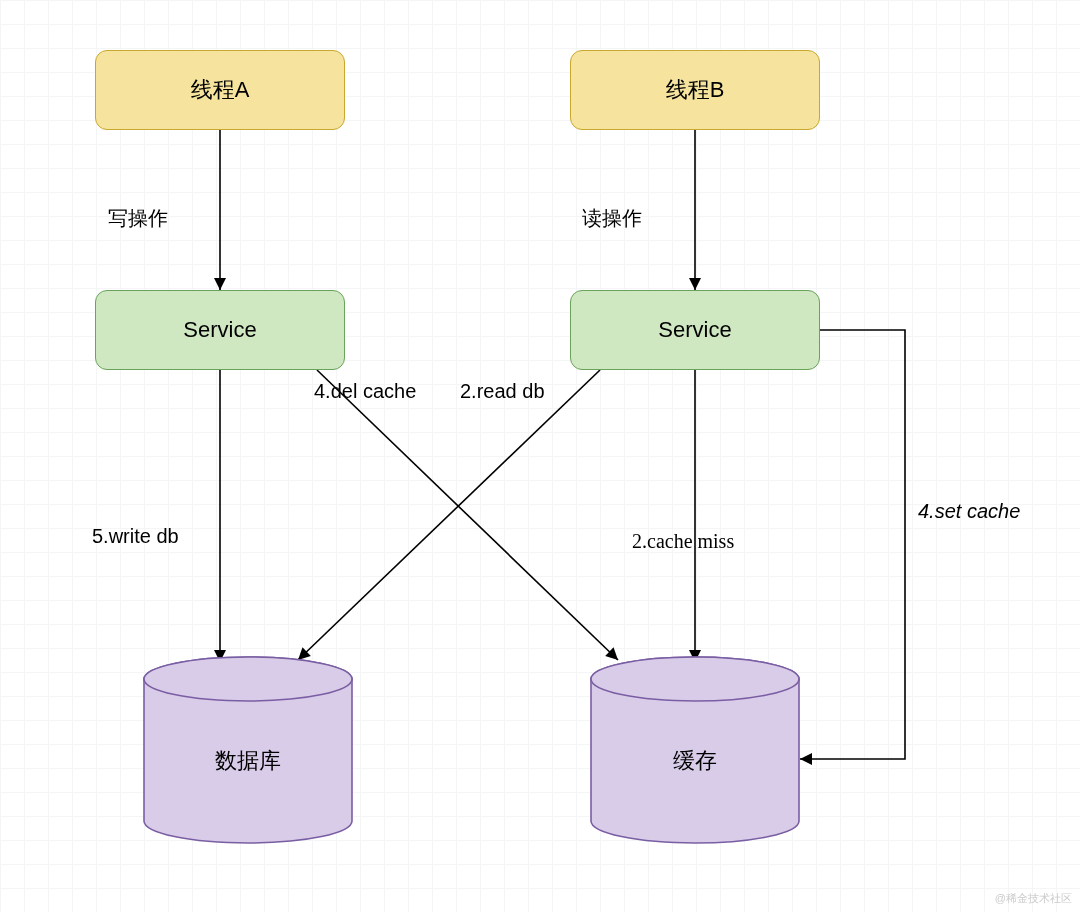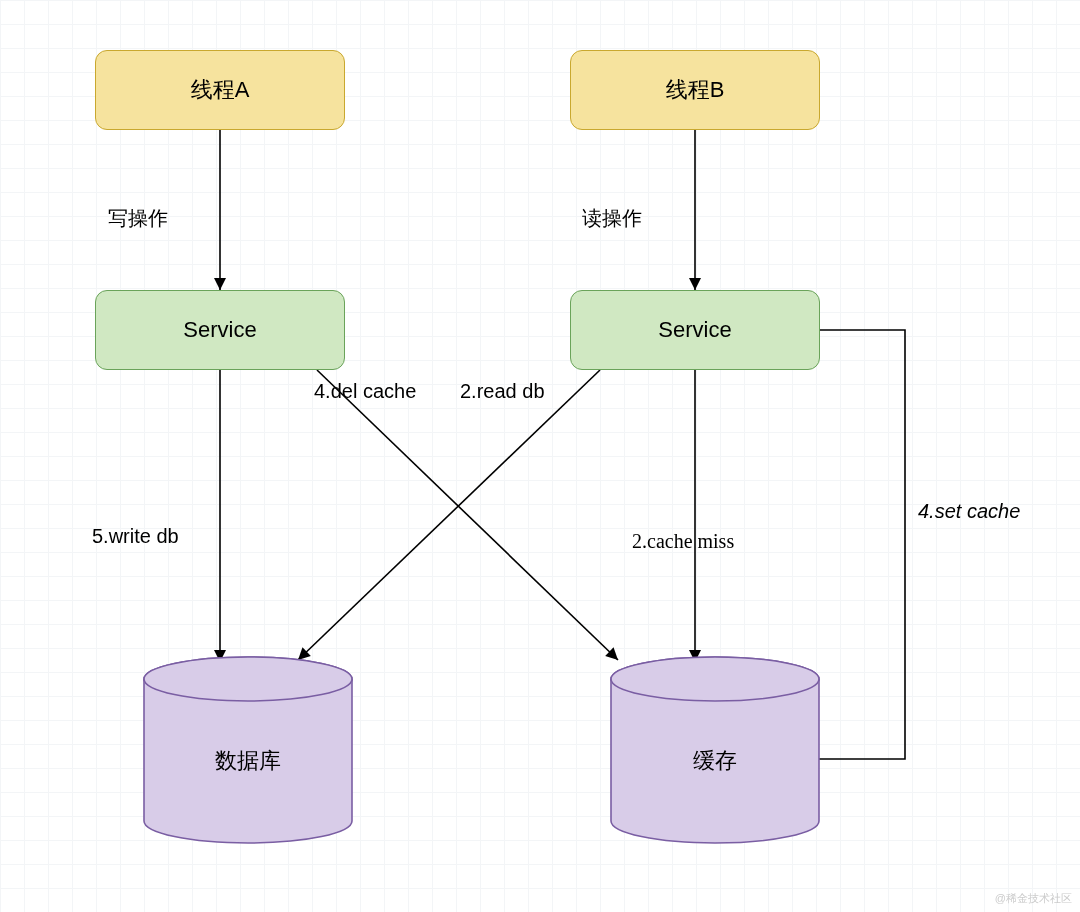--- a/index.html
+++ b/index.html
@@ -101,21 +101,21 @@
 
   <div class="cyl" style="left:115px; top:655px; width:210px; height:190px;margin-left:28px;">
     <svg width="210" height="190">
       <ellipse cx="105" cy="24" rx="104" ry="22" fill="#d8cce8" stroke="#7a5ea3" stroke-width="1.6"></ellipse>
       <path d="M1,24 L1,166 A104,22 0 0 0 209,166 L209,24" fill="#d8cce8" stroke="#7a5ea3" stroke-width="1.6"></path>
       <ellipse cx="105" cy="24" rx="104" ry="22" fill="#d8cce8" stroke="#7a5ea3" stroke-width="1.6"></ellipse>
     </svg>
     <span class="label">数据库</span>
   </div>
 
-  <div class="cyl" style="left:610px; top:655px; width:210px; height:190px;">
+  <div class="cyl" style="left:590px; top:655px; width:210px; height:190px;">
     <svg width="210" height="190">
       <ellipse cx="105" cy="24" rx="104" ry="22" fill="#d8cce8" stroke="#7a5ea3" stroke-width="1.6"></ellipse>
       <path d="M1,24 L1,166 A104,22 0 0 0 209,166 L209,24" fill="#d8cce8" stroke="#7a5ea3" stroke-width="1.6"></path>
       <ellipse cx="105" cy="24" rx="104" ry="22" fill="#d8cce8" stroke="#7a5ea3" stroke-width="1.6"></ellipse>
     </svg>
     <span class="label">缓存</span>
   </div>
 
   <div class="txt" style="left:108px; top:205px;">写操作</div>
   <div class="txt" style="left:582px; top:205px;">读操作</div>

